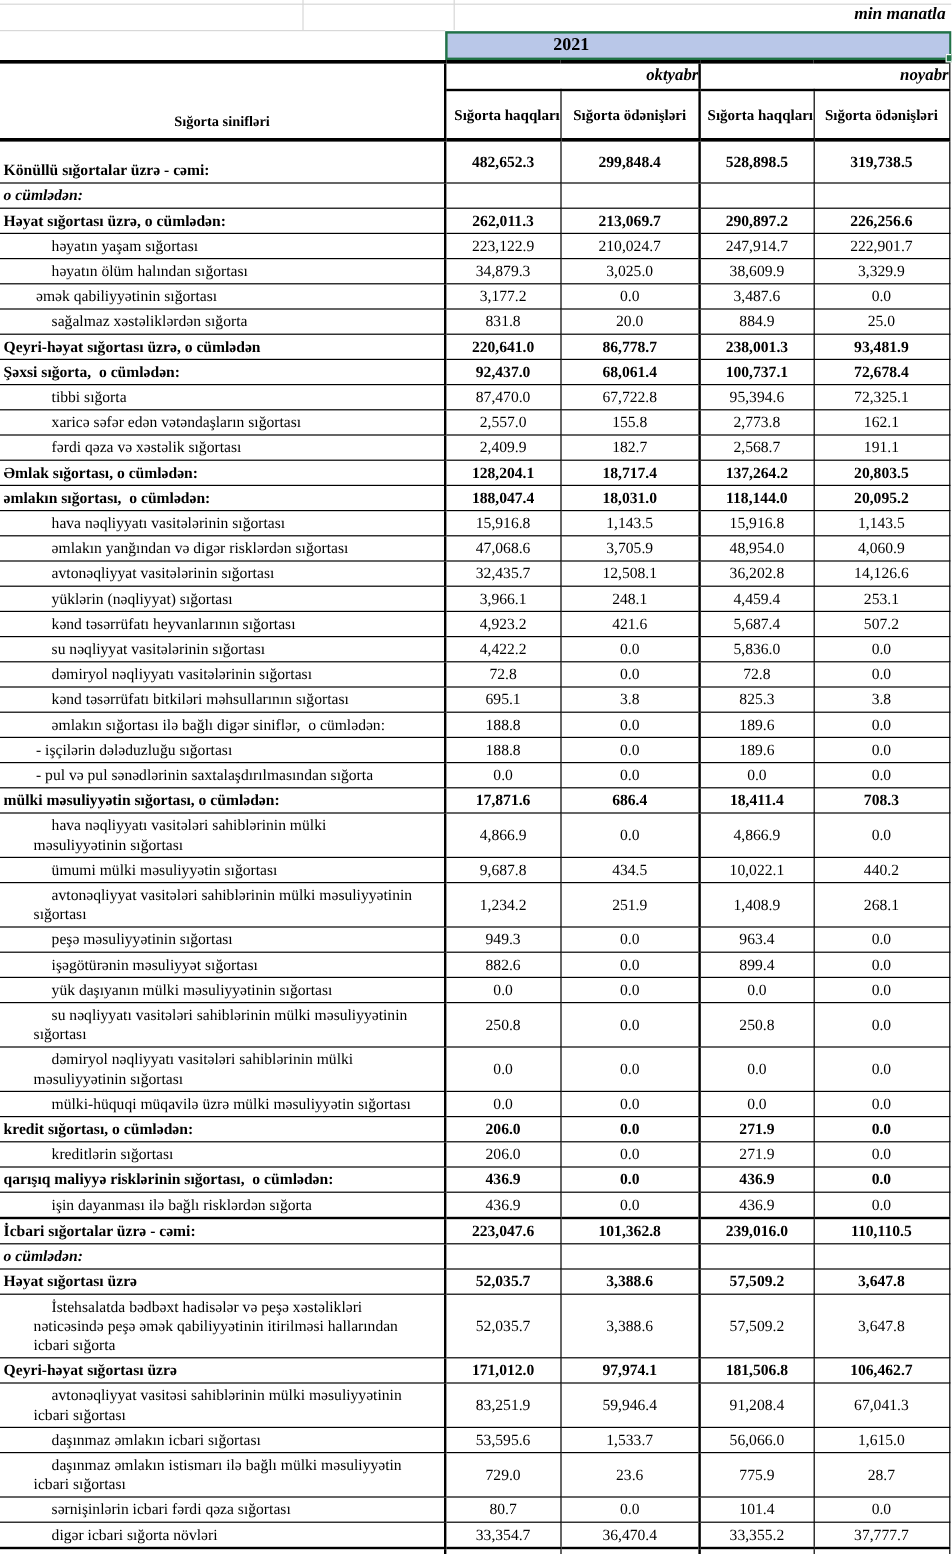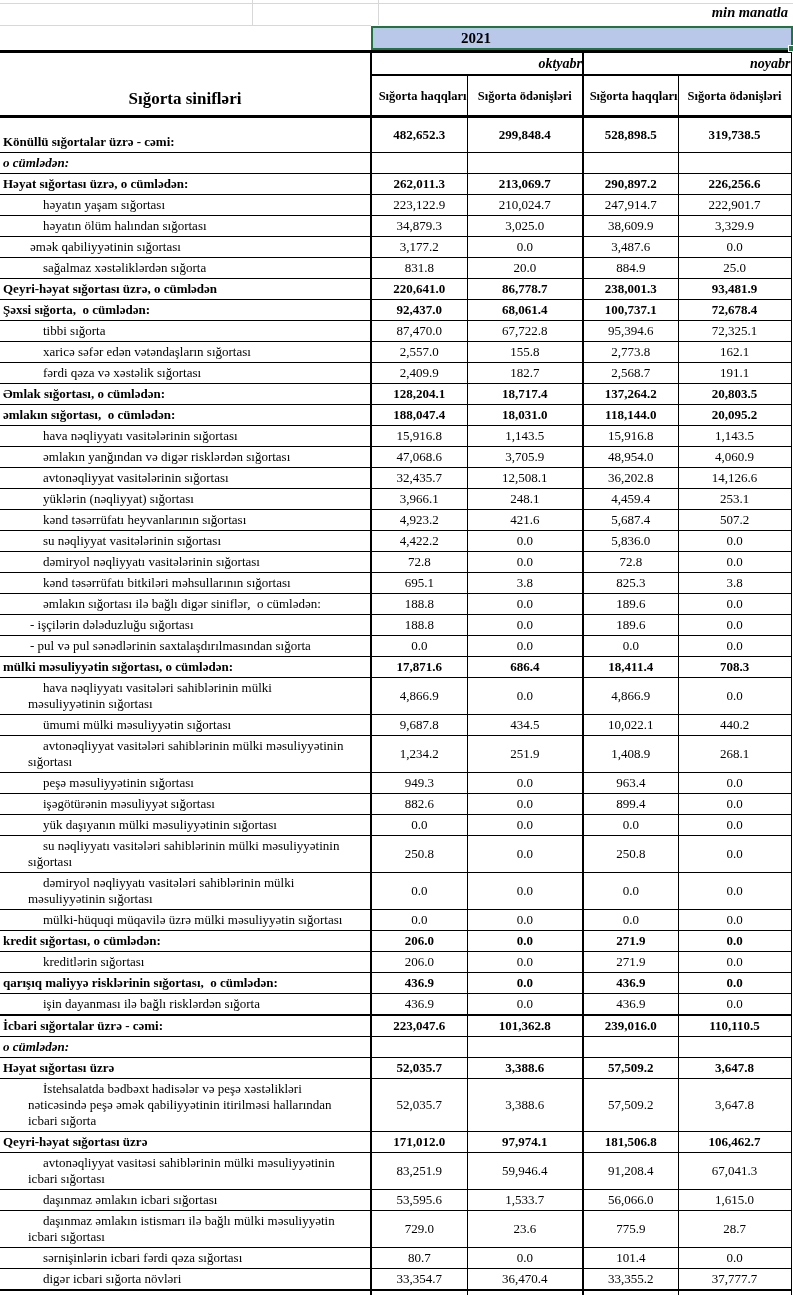--- a/index.html
+++ b/index.html
@@ -17,21 +17,21 @@
              background:#b9c7e8;border:2px solid #217346;
              display:flex;align-items:center;justify-content:flex-start;padding-left:88px;
              font-weight:bold;font-size:15px;}
   .fill-handle{position:absolute;right:-4px;bottom:-4px;width:7px;height:7px;
                background:#217346;border:1px solid #fff;box-sizing:border-box;}
   
   table{border-collapse:collapse;table-layout:fixed;width:791px;font-size:13px;}
   th,td{border:1px solid #000;padding:0;overflow:hidden;}
   thead th{font-weight:bold;background:#fff;}
   .th-label{border-left:none;border-top:3px solid #000;border-right:2px solid #000;border-bottom:3px solid #000;
-            vertical-align:bottom;text-align:center;font-size:17px;padding-bottom:6px;}
+            vertical-align:bottom;text-align:center;font-size:12px;padding-bottom:6px;}
   .th-month{border-top:3px solid #000;border-bottom:2px solid #000;font-style:italic;font-size:14px;
             height:21px;text-align:center;}
   .th-measure{border-bottom:3px solid #000;height:39px;text-align:center;font-size:12.5px;
               vertical-align:middle;line-height:16px;}
   .grp{border-left:2px solid #000;text-align:right;}
   td.label{border-left:none;text-align:left;line-height:16px;padding:2px 2px 2px 3px;white-space:pre-wrap;}
   td.val{text-align:center;font-size:13px;}
   tr.r{height:21px;}
   tr.s-b{font-weight:bold;margin-left:23px;}
   tr.s-i td.label{font-weight:bold;font-style:italic;}

